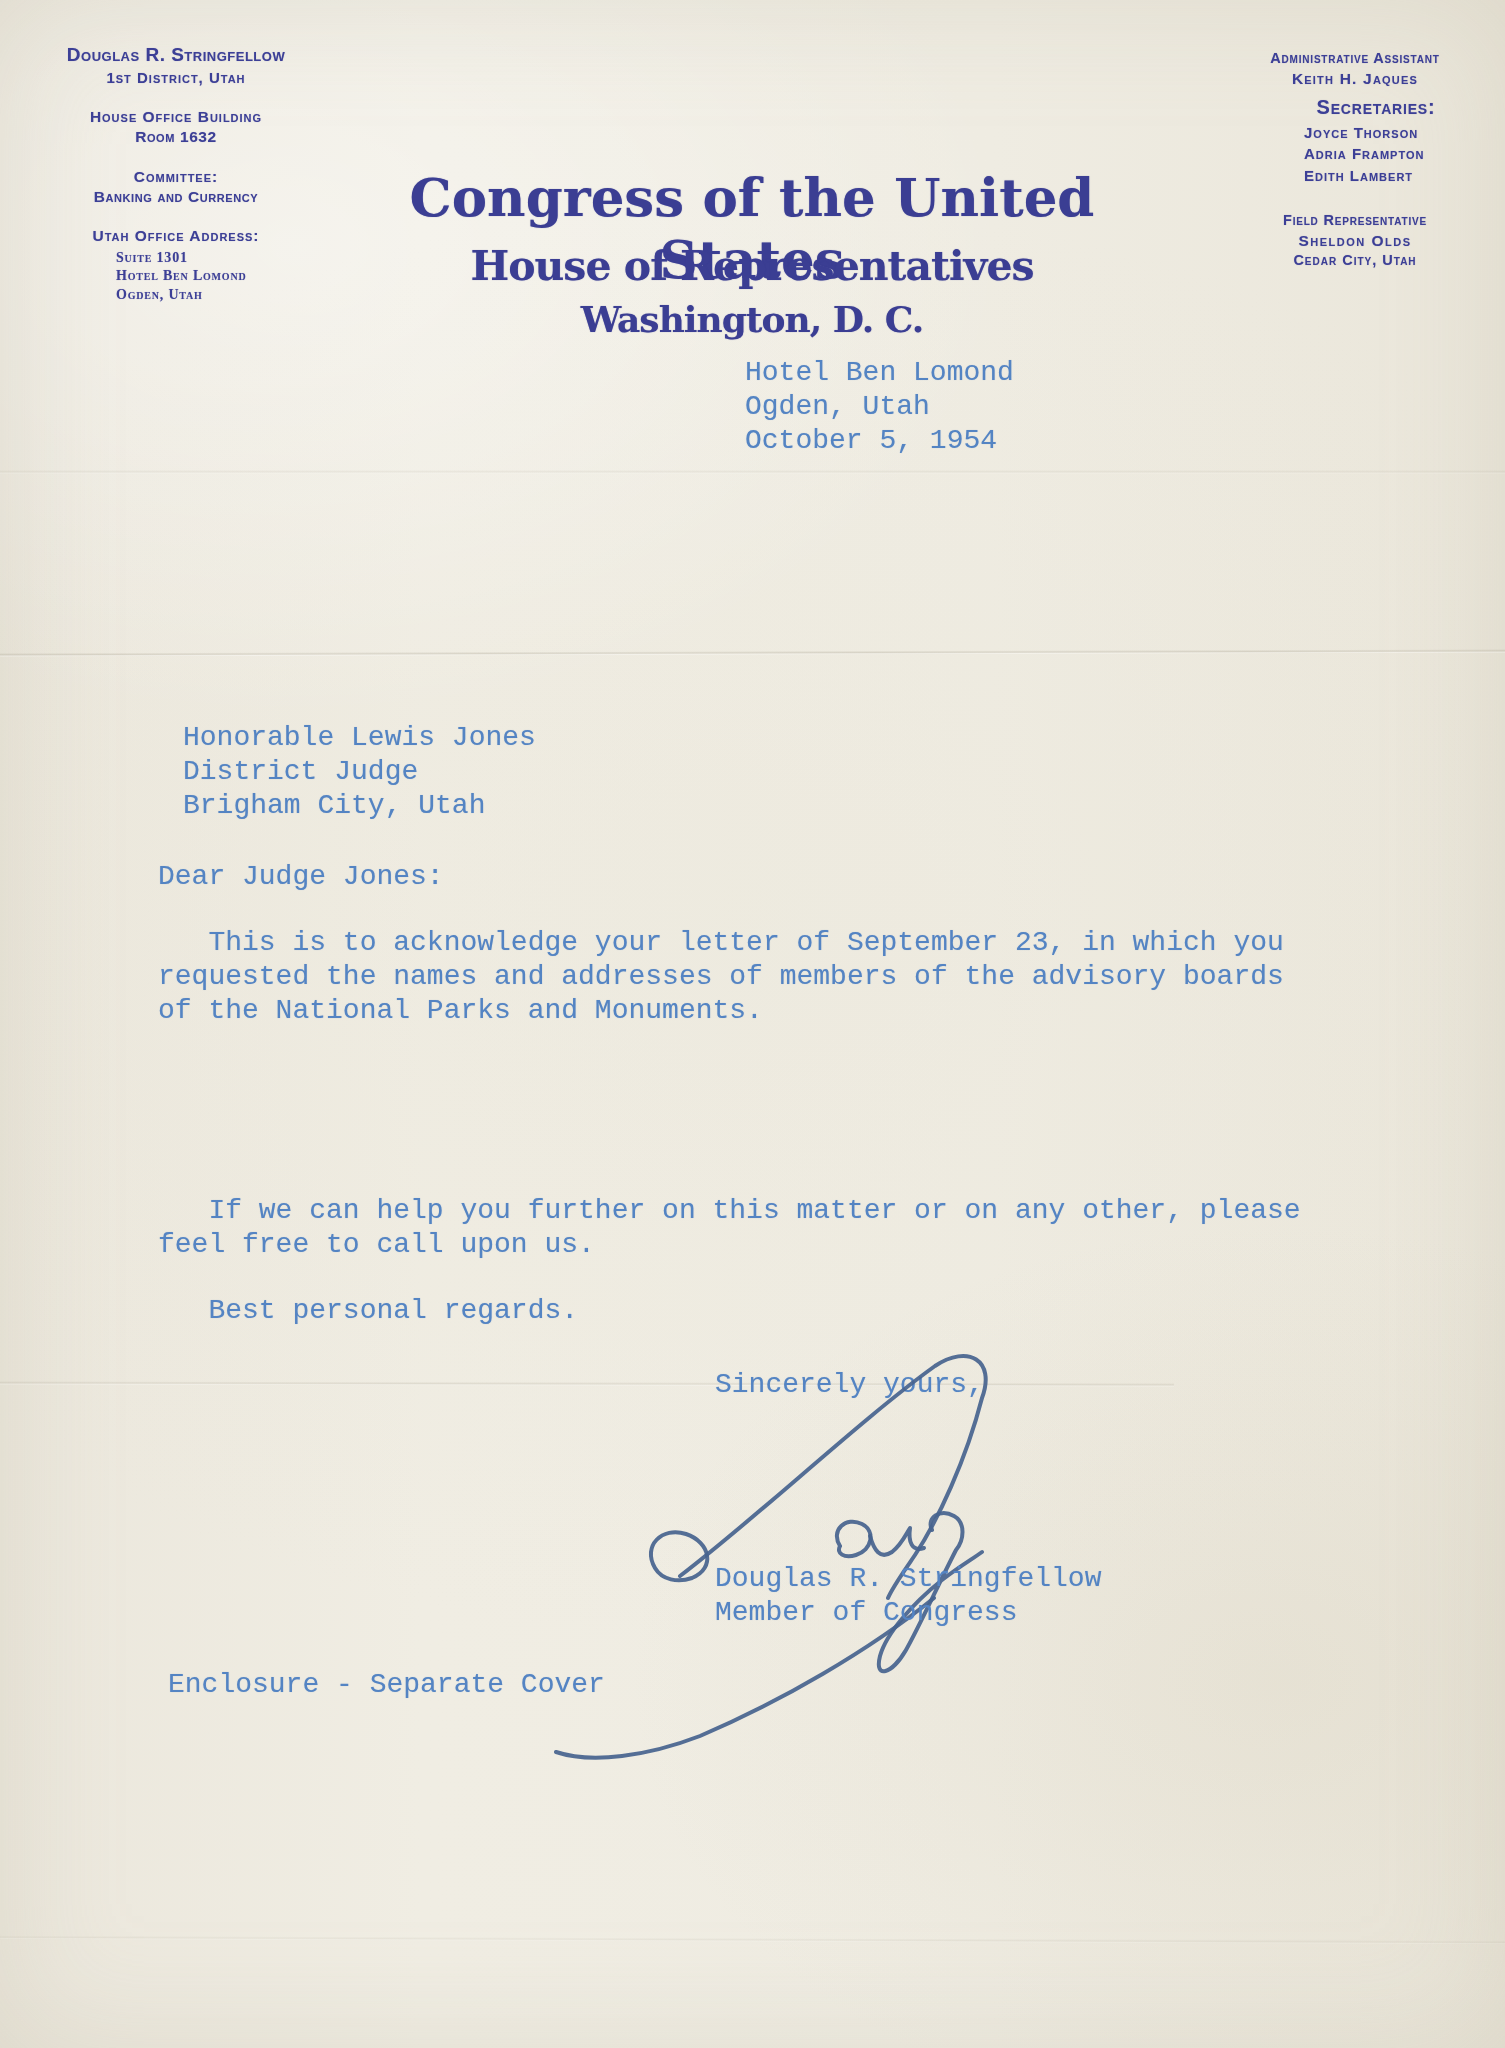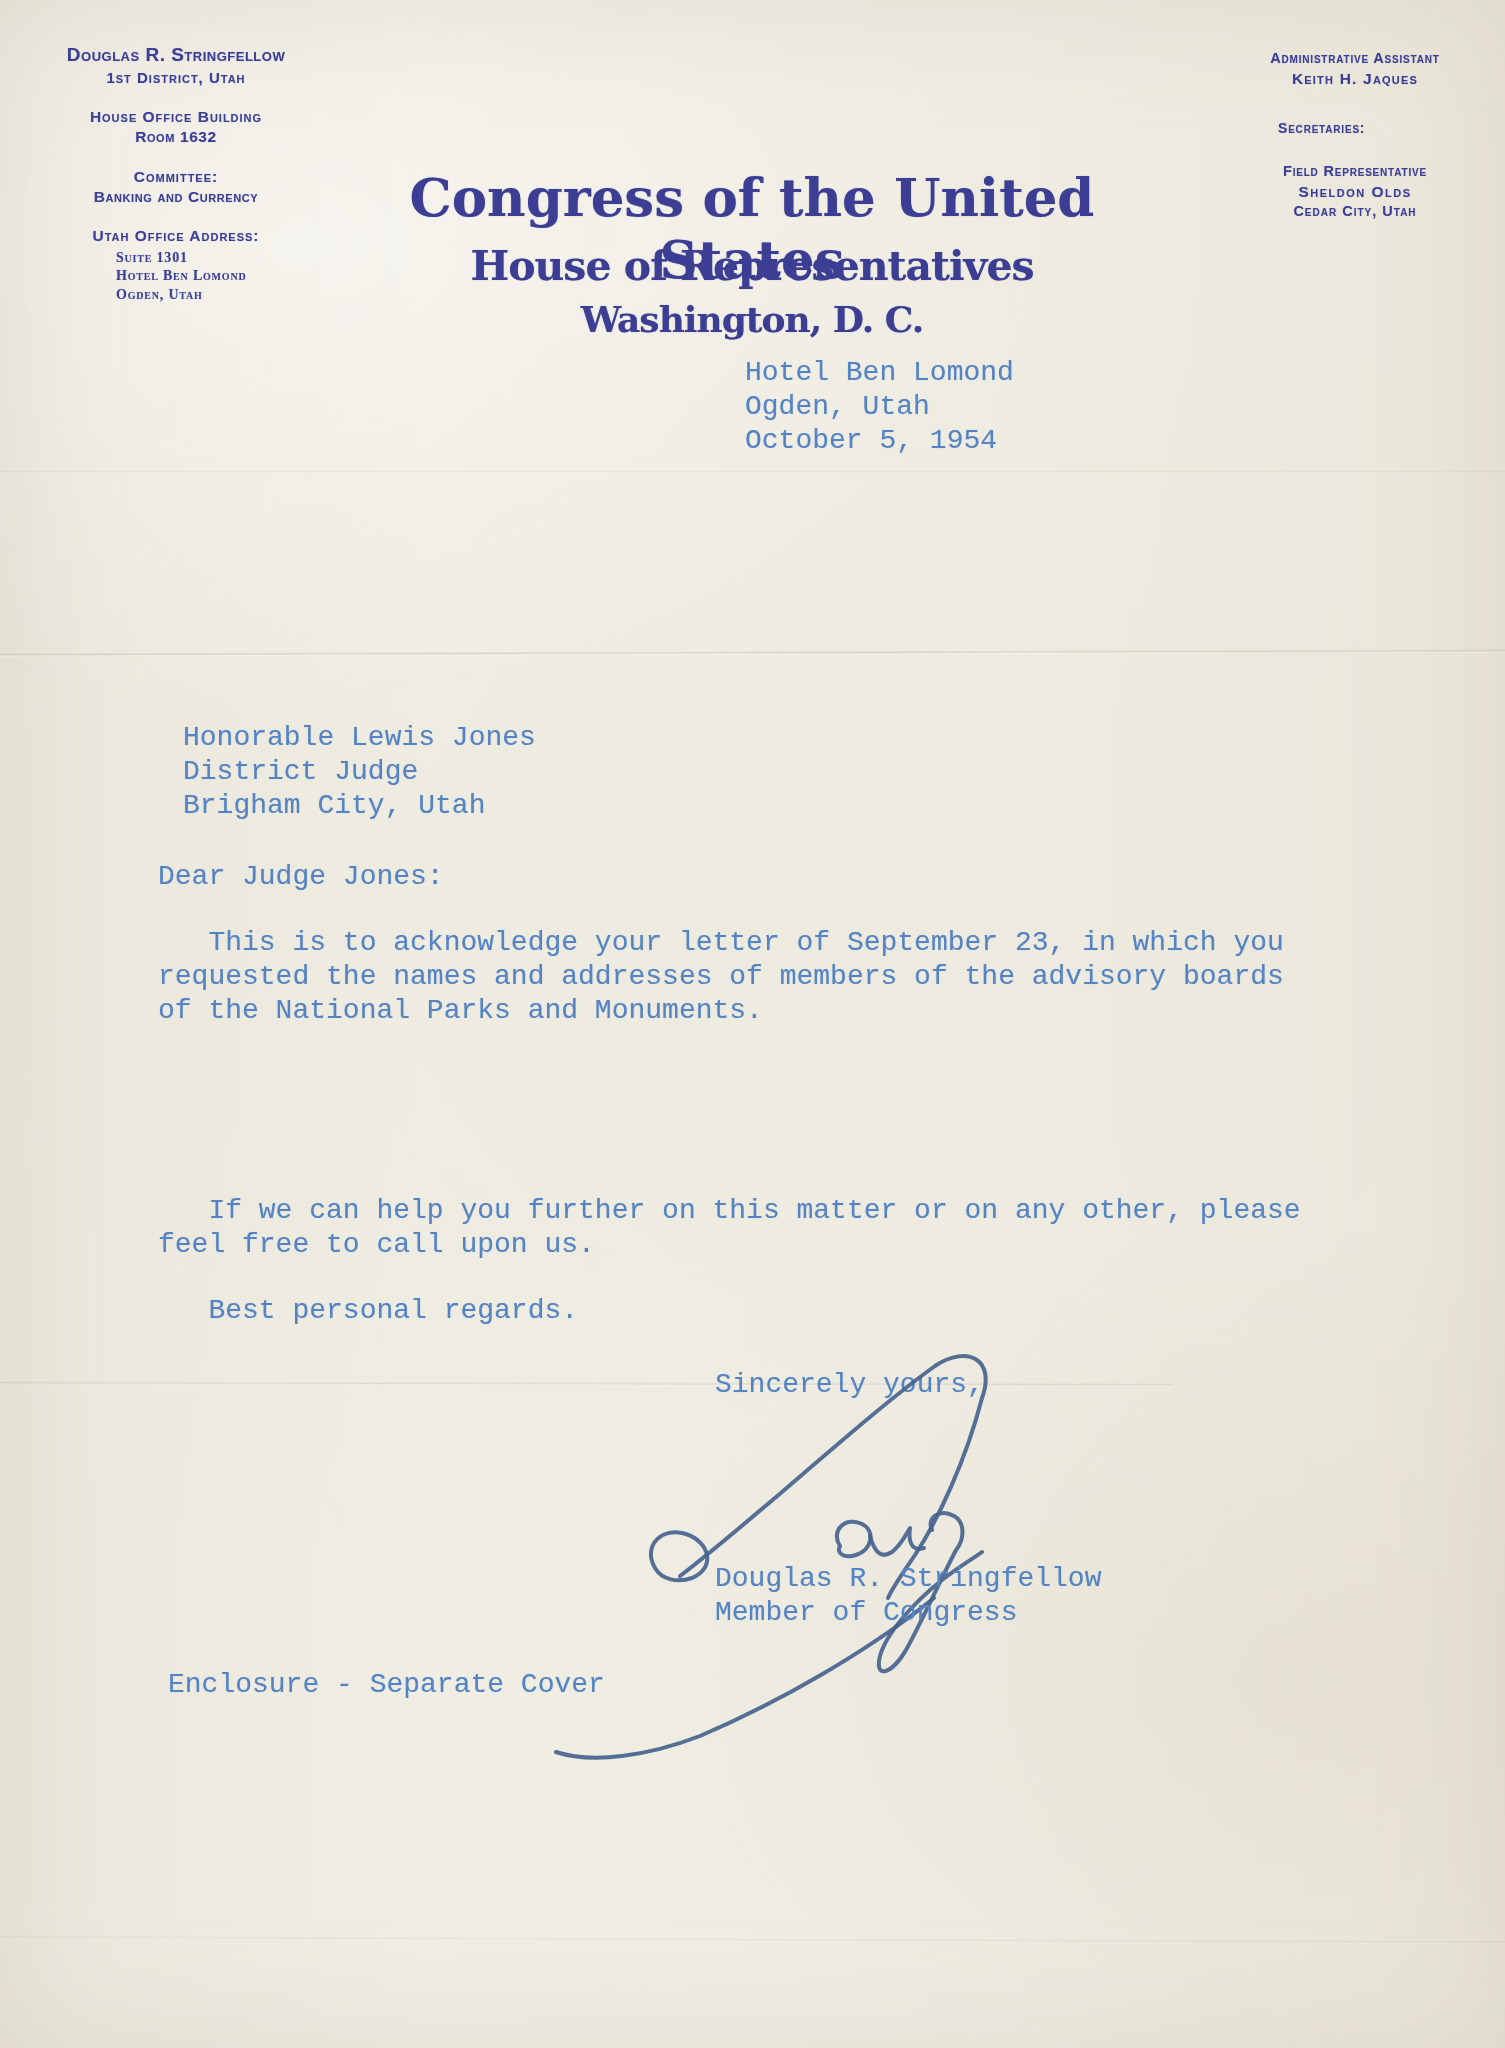--- a/index.html
+++ b/index.html
@@ -40,21 +40,21 @@
   }
   .masthead{position:absolute;left:376px;width:752px;text-align:center;color:#3b3e93;
     font-family:"DejaVu Serif", serif;font-weight:bold;
     text-shadow:0 0 1px rgba(59,62,147,0.5);margin-top:40px;}
   .mh1{top:126px;font-size:53px;letter-spacing:0px;}
   .mh2{top:202px;font-size:41px;letter-spacing:-1px;}
   .mh3{top:258px;font-size:36px;letter-spacing:-1px;}
   .lh-right{position:absolute;left:1236px;top:50px;width:238px;text-align:center;}
   .lh-right .lab{font-size:14.5px;letter-spacing:0.8px;}
   .lh-right .nm{font-size:15.5px;letter-spacing:1.2px;margin-top:3px;}
-  .lh-right .sec-label{margin-top:32px;text-align:left;padding-left:42px;font-size:14px;letter-spacing:0.8px;}
+  .lh-right .sec-label{margin-top:8px;text-align:center;padding-left:42px;font-size:20px;letter-spacing:0.8px;}
   .lh-right .sec-names{font-size:15px;letter-spacing:1px;white-space:pre;line-height:1.42;margin-top:2px;text-align:left;padding-left:68px;}
   .lh-right .field{margin-top:26px;font-size:14.5px;letter-spacing:0.8px;}
   .lh-right .field-nm{font-size:15.5px;letter-spacing:1.5px;margin-top:3px;}
   .lh-right .field-city{font-size:14.5px;letter-spacing:1px;margin-top:2px;}
   
   .type{
     position:absolute;
     font-family:"Liberation Mono", monospace;
     font-size:28px;
     line-height:34px;
@@ -98,20 +98,23 @@
   </div>
 
   <div class="masthead mh1" style="position:absolute;">Congress of the United States</div>
   <div class="masthead mh2" style="position:absolute;">House of Representatives</div>
   <div class="masthead mh3" style="position:absolute;">Washington, D. C.</div>
 
   <div class="lh lh-right">
     <div class="lab">Administrative Assistant</div>
     <div class="nm">Keith H. Jaques</div>
     <div class="sec-label">Secretaries:</div>
+    <div class="sec-names">Joyce Thorson
+Adria Frampton
+Edith Lambert</div>
     <div class="field">Field Representative</div>
     <div class="field-nm">Sheldon Olds</div>
     <div class="field-city">Cedar City, Utah</div>
   </div>
 
   <div class="type" style="left:745px;top:356px;">Hotel Ben Lomond
 Ogden, Utah
 October 5, 1954</div>
 
   <div class="type" style="left:183px;top:721px;">Honorable Lewis Jones

